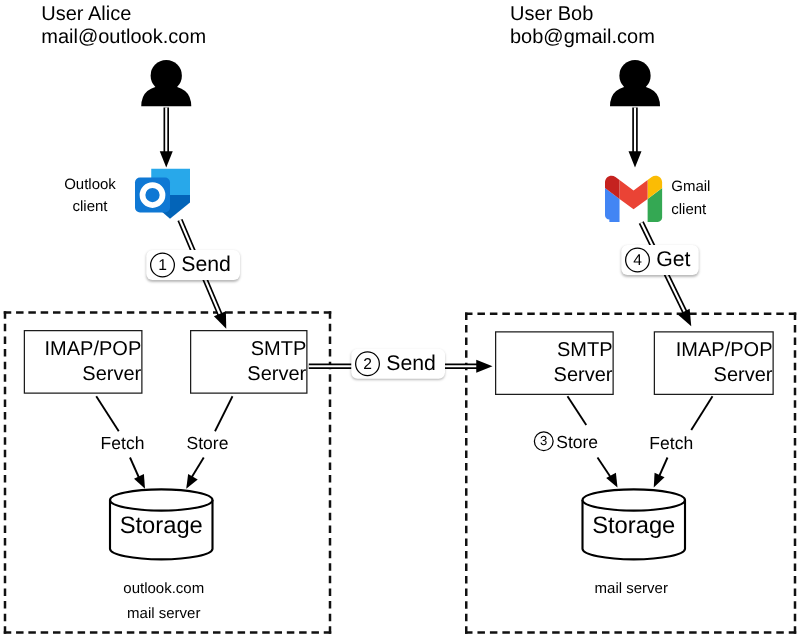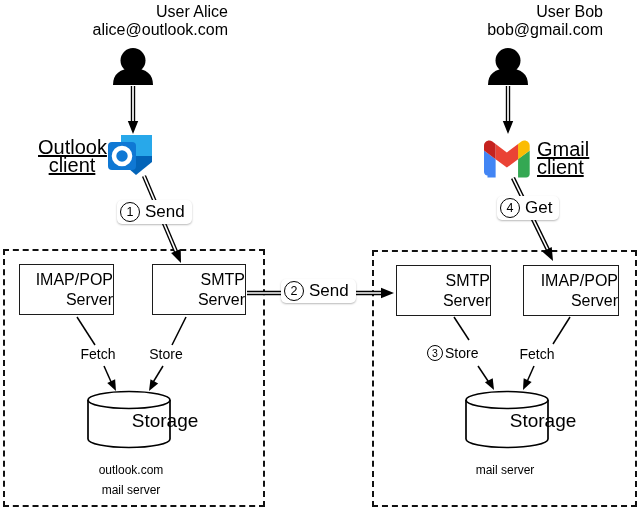--- a/index.html
+++ b/index.html
@@ -1,30 +1,30 @@
 <!DOCTYPE html>
 <html><head>
 <meta charset="utf-8">
 <style>
   html,body{margin:0;padding:0;background:#fff;}
   .canvas{
     position:relative;width:640px;height:512px;background:#fff;
     font-family:"Liberation Sans",sans-serif;color:#000;overflow:hidden;
   }
   .center{text-align:center;}
-  .userhead{position:absolute;font-size:16px;line-height:18px;text-align:right;}
-  .clientlbl{position:absolute;font-size:20px;line-height:17.5px;text-decoration:underline;}
+  .userhead{position:absolute;font-size:16px;line-height:18px;text-align:left;}
+  .clientlbl{position:absolute;font-size:12px;line-height:17.5px;}
   .mailbox{position:absolute;border:2.4px dashed #111;background:#fff;z-index:1;}
   .server{
     position:absolute;border:1.6px solid #1c1c1c;background:#fff;z-index:1;
     display:flex;flex-direction:column;align-items:flex-end;justify-content:center;
     font-size:16px;line-height:20px;text-align:center;
   }
   .small-lbl{position:absolute;font-size:14px;text-align:center;z-index:1;}
-  .storage-lbl{position:absolute;font-size:19px;text-align:center;z-index:3;margin-left:36px;}
+  .storage-lbl{position:absolute;font-size:19px;text-align:center;z-index:3;}
   .caption{position:absolute;font-size:12px;line-height:19.5px;text-align:center;z-index:1;}
   .step{
     position:absolute;display:flex;align-items:center;background:#fff;
     border-radius:5px;padding:2px 7px 2px 3px;font-size:17px;gap:5px;z-index:3;
     box-shadow:0 1px 2px rgba(0,0,0,0.28);
   }
   .num{
     width:18px;height:18px;min-width:18px;border:1.5px solid #000;border-radius:50%;
     display:flex;align-items:center;justify-content:center;font-size:12.5px;background:#fff;
   }
@@ -172,21 +172,21 @@
       <path d="M4.91 23.55h3.82V14.9L3.27 10.8v10.2c0 .9.73 1.64 1.64 1.64Z" fill="#4285f4"></path>
       <path d="M19.27 23.55h3.82c.9 0 1.64-.73 1.64-1.64V10.8l-5.45 4.09Z" fill="#34a853"></path>
       <path d="M19.27 7.82v7.09l5.45-4.09V8.64c0-2.02-2.3-3.18-3.93-1.96Z" fill="#fbbc04"></path>
       <path d="M8.73 14.9V7.82L14 11.77l5.27-3.95v7.08L14 18.82Z" fill="#ea4335"></path>
       <path d="M3.27 8.64v2.18l5.45 4.09V7.82L7.2 6.68C5.57 5.45 3.27 6.62 3.27 8.64Z" fill="#c5221f"></path>
     </g>
   </svg>
 
   <div class="userhead" style="left:33px;top:3px;width:195px">
     <div>User Alice</div>
-    <div>alice@outlook.com</div>
+    <div>mail@outlook.com</div>
   </div>
   <div class="userhead" style="left:408px;top:3px;width:195px">
     <div>User Bob</div>
     <div>bob@gmail.com</div>
   </div>
 
   <div class="clientlbl center" style="left:38px;top:139px;width:68px">
     <div>Outlook</div>
     <div>client</div>
   </div>

